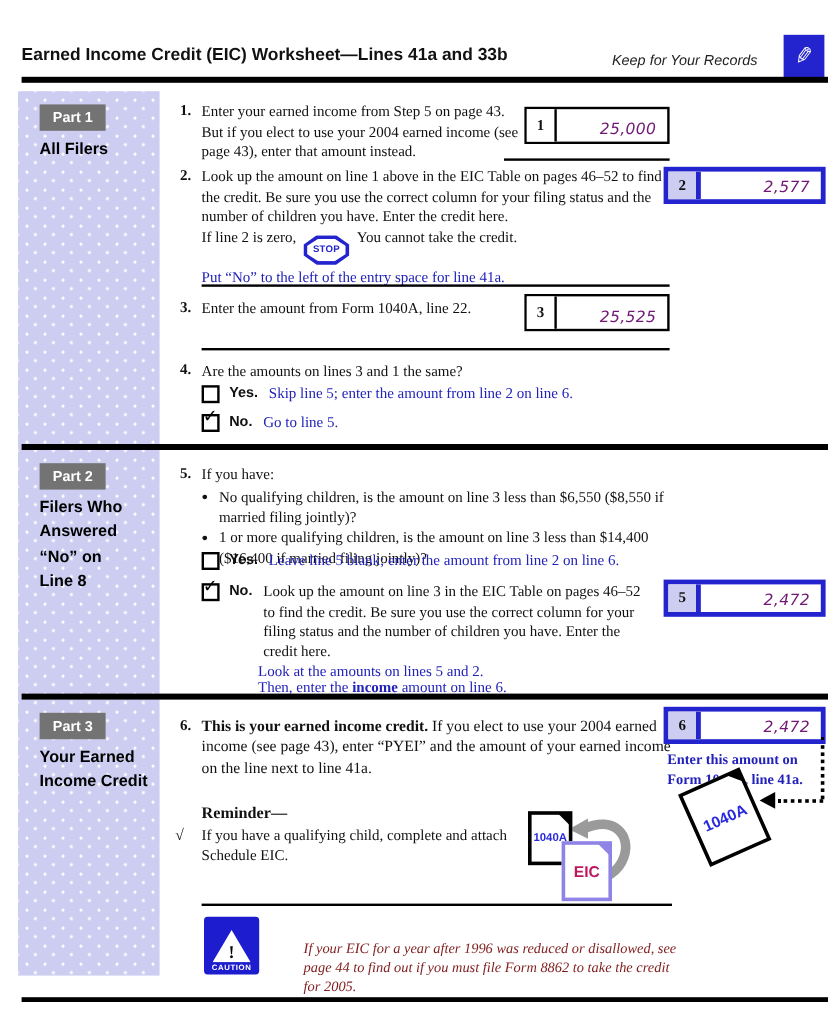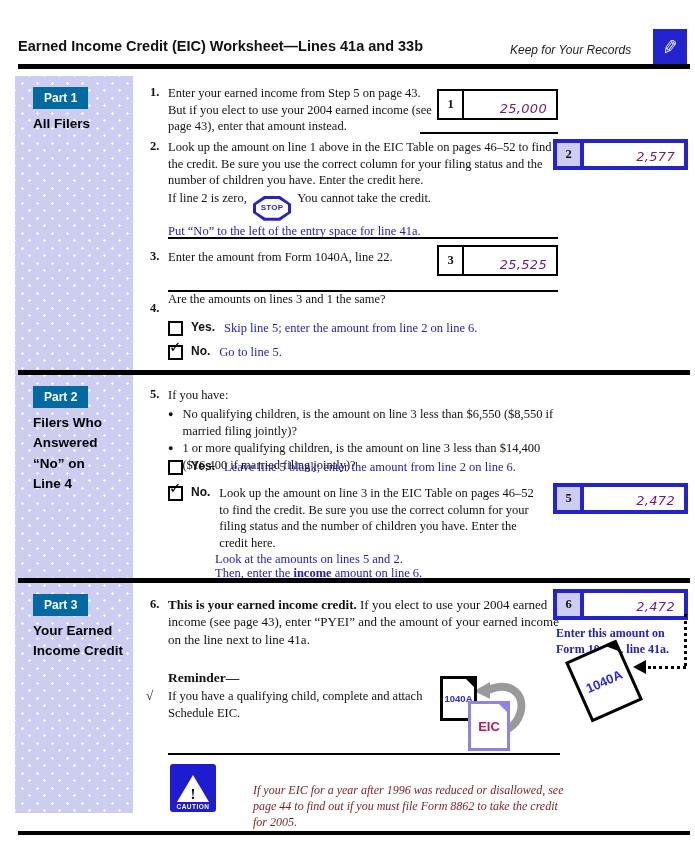--- a/index.html
+++ b/index.html
@@ -10,21 +10,21 @@
   .hdr{font-weight:bold;font-size:11.5px;letter-spacing:0.1px;}
   .title{font-weight:bold;font-size:14.5px;}
   .keep{font-style:italic;font-size:12px;color:#222;}
   .icon-square{background:#2424cf;display:flex;align-items:center;justify-content:center;color:#fff;}
   .pencil{font-size:19px;transform:scaleX(-1) rotate(8deg);}
   .rule{background:#000;}
   .sidebar{background:#cdcdf2;
     background-image:radial-gradient(circle,#ffffff 1.2px,rgba(255,255,255,0) 1.4px),
                      radial-gradient(circle,#ffffff 1.2px,rgba(255,255,255,0) 1.4px);
     background-size:15px 15px;background-position:0 0,7px 7px;}
-  .badge{background:#0369a1;color:#fff;font-family:"Liberation Sans",sans-serif;
+  .badge{background:#737373;color:#fff;font-family:"Liberation Sans",sans-serif;
          font-weight:bold;font-size:12px;padding:4px 11px;}
   .sblabel{font-family:"Liberation Sans",sans-serif;font-weight:bold;font-size:13.5px;
            white-space:pre-line;line-height:1.5;color:#000;}
   .item{font-size:12.5px;line-height:1.33;}
   .num{font-weight:bold;font-size:12.5px;}
   .blue{color:#2222bb;}
   .box{display:flex;background:#fff;box-sizing:border-box;}
   .box.black{border:2.5px solid #000;}
   .box.black .tab{border-right:2.5px solid #000;background:#fff;}
   .box.bluebox{border:4px solid #2424cf;}
@@ -86,21 +86,21 @@
 
   <div class="abs sidebar" style="left:15px;top:76px;width:118px;height:737px;"></div>
 
   <div class="abs badge" style="left:33px;top:87px;">Part 1</div>
   <div class="abs sblabel" style="left:33px;top:114px;">All Filers</div>
 
   <div class="abs badge" style="left:33px;top:386px;">Part 2</div>
   <div class="abs sblabel" style="left:33px;top:413px;">Filers Who
 Answered
 “No” on
-Line 4</div>
+Line 8</div>
 
   <div class="abs badge" style="left:33px;top:594px;">Part 3</div>
   <div class="abs sblabel" style="left:33px;top:621px;">Your Earned
 Income Credit</div>
 
   <div class="abs num" style="left:150px;top:85px;">1.</div>
   <div class="abs item" style="left:168px;top:85px;width:272px;">Enter your earned income from Step 5 on page 43. But if you elect to use your 2004 earned income (see page 43), enter that amount instead.</div>
   <div class="abs box black" style="left:437px;top:89px;width:121px;height:31px;">
     <span class="tab">1</span>
     <span class="val">25,000</span>
@@ -125,21 +125,21 @@
 
   <div class="abs num" style="left:150px;top:249px;">3.</div>
   <div class="abs item" style="left:168px;top:249px;width:300px;">Enter the amount from Form 1040A, line 22.</div>
   <div class="abs box black" style="left:437px;top:245px;width:121px;height:31px;">
     <span class="tab">3</span>
     <span class="val">25,525</span>
   </div>
   <div class="abs rule" style="left:168px;top:290px;width:390px;height:2px;"></div>
 
   <div class="abs num" style="left:150px;top:301px;">4.</div>
-  <div class="abs item" style="left:168px;top:291px;width:360px;">Are the amounts on lines 3 and 1 the same?</div>
+  <div class="abs item" style="left:168px;top:301px;width:360px;">Are the amounts on lines 3 and 1 the same?</div>
 
   <div class="abs item cbrow" style="left:168px;top:320px;width:420px;">
     <span class="cb"></span>
     <span class="cblabel">Yes.</span>
     <span class="blue">Skip line 5; enter the amount from line 2 on line 6.</span>
   </div>
   <div class="abs item cbrow" style="left:168px;top:344px;width:420px;">
     <span class="cb">
         <span class="tick">✓</span>
       </span>

